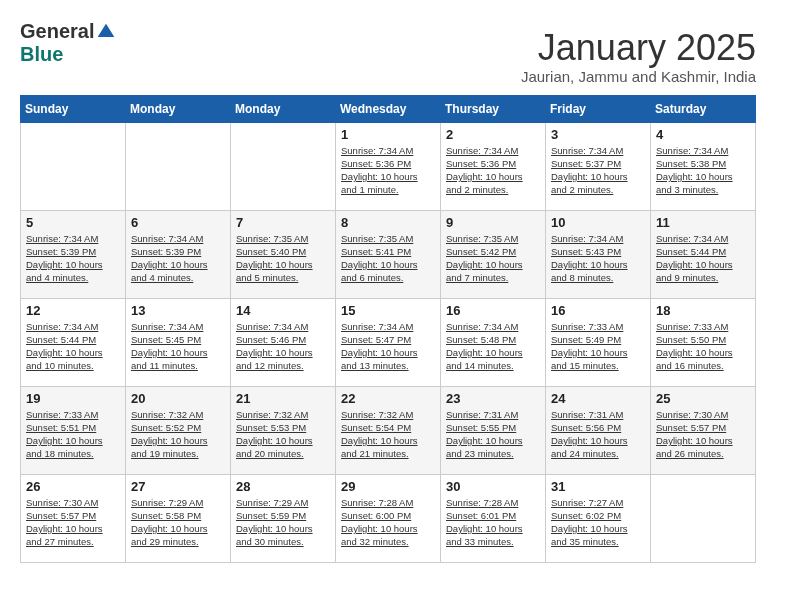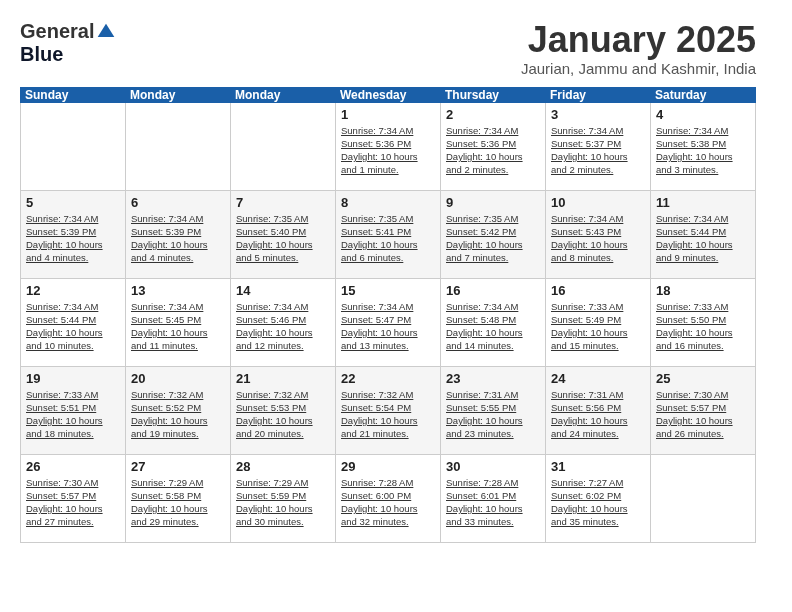--- a/index.html
+++ b/index.html
@@ -29,51 +29,52 @@
       align-items: center;
     }
     .logo-general {
       font-size: 20px;
       font-weight: bold;
       color: #333;
     }
     .logo-blue {
       font-size: 20px;
       font-weight: bold;
-      color: #0f172a;
+      color: #0f766e;
     }
     .logo-icon {
       width: 20px;
       height: 20px;
       margin-left: 2px;
     }
     .title-block {
       text-align: right;
     }
     .calendar-title {
       font-size: 36px;
-      font-weight: bold;
+      font-weight: normal;
       color: #333;
       line-height: 1.1;
+      margin-top: 8px;
     }
     .calendar-subtitle {
       font-size: 15px;
       color: #555;
     }
     table {
       width: 100%;
       border-collapse: collapse;
       table-layout: fixed;
     }
     thead tr th {
       background-color: #1a5fa8;
       color: white;
       font-size: 12px;
       font-weight: bold;
-      padding: 0 4px;
+      padding: 6px 4px;
       text-align: left;
       border: 1px solid #1a5fa8;
     }
     tbody tr td {
       border: 1px solid #ccc;
       vertical-align: top;
       padding: 4px 4px 4px 5px;
       height: 88px;
       background: #fff;
     }

